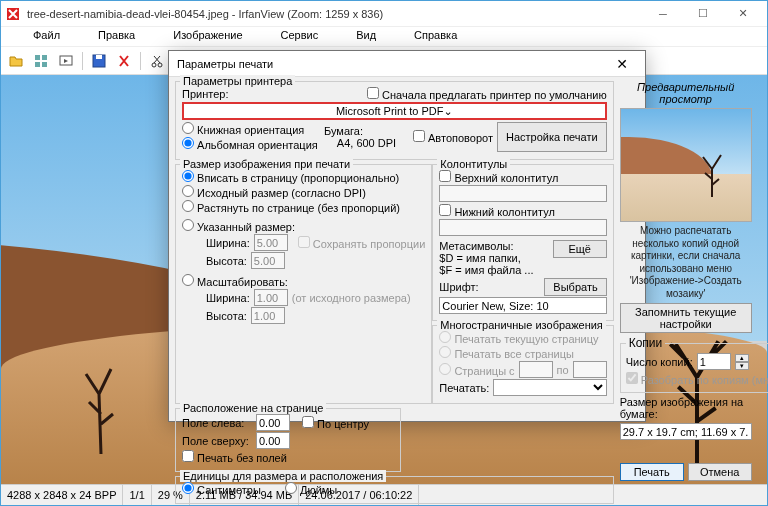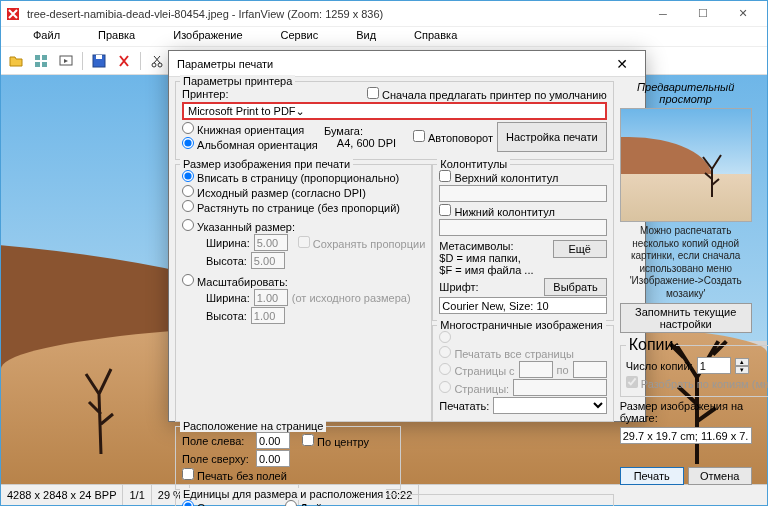--- a/index.html
+++ b/index.html
@@ -38,41 +38,41 @@
 .dlg-close { width: 30px; height: 26px; display: flex; align-items: center; justify-content: center; cursor: pointer; font-size: 14px; }
 .dlg-body { flex: 1; padding: 4px 6px; display: flex; gap: 6px; }
 .dlg-left { flex: 1; display: flex; flex-direction: column; gap: 4px; }
 .dlg-right { width: 132px; display: flex; flex-direction: column; gap: 3px; }
 
 .group { border: 1px solid #ccc; padding: 4px 6px 6px; position: relative; }
 .group > .g-title { position: absolute; top: -7px; left: 4px; background: #f0f0f0; padding: 0 3px; font-size: 11px; }
 
 .row { display: flex; align-items: center; gap: 4px; margin: 1px 0; }
 .row label { white-space: nowrap; }
-.select-red { width: 100%; border: 2px solid #d33; background: #fff; padding: 1px 4px; display: flex; align-items: center; justify-content: flex-start; height: 18px; }
+.select-red { width: 100%; border: 2px solid #d33; background: #fff; padding: 1px 4px; display: flex; align-items: center; justify-content: center; height: 18px; }
 .txt-input { width: 40px; border: 1px solid #999; background: #fff; padding: 1px 2px; height: 17px; }
 .txt-input.sm { width: 34px; }
 .txt-input.wide { width: 100%; }
 .txt-input[disabled] { background: #f7f7f7; color: #888; }
 .btn { border: 1px solid #999; background: #e8e8e8; padding: 2px 8px; cursor: pointer; min-width: 54px; text-align: center; }
 .btn.primary { border: 1px solid #1a6fb8; background: #e8f2fb; }
 .radio, .cb { width: 12px; height: 12px; }
 .cb { accent-color: #555; }
 
 .preview-title { text-align: center; font-style: italic; }
 .preview-box { width: 132px; height: 114px; border: 1px solid #aaa; background: linear-gradient(#fff 0,#fefefe 100%); position: relative; overflow: hidden; }
 .preview-box .psky { position: absolute; inset: 0 0 42% 0; background: linear-gradient(#6eb6e8,#c0e0f5); }
 .preview-box .psand { position: absolute; inset: 58% 0 0 0; background: linear-gradient(#e8d3b8,#d9c3a0); }
 .preview-box .pdune { position: absolute; left: -10%; right: 30%; top: 25%; height: 45%; background: #b0704a; border-radius: 0 80% 0 0; }
 .preview-box .ptree { position: absolute; right: 24px; top: 38px; width: 30px; height: 50px; }
 .info-text { font-size: 10px; text-align: center; line-height: 1.25; color: #222; }
 
 .dim { color: #999; }
 fieldset.inline { border: 1px solid #ccc; padding: 3px 5px 5px; }
-fieldset.inline legend { padding: 0 3px; font-size: 16px; }
+fieldset.inline legend { padding: 0 3px; font-size: 12px; }
 .two-col { display: flex; }
 .two-col > div { flex: 1; }
 .spin-row { display: flex; align-items: center; gap: 4px; }
 .spin-btns { display: flex; flex-direction: column; }
 .spin-btns span { width: 14px; height: 8px; border: 1px solid #999; background: #eee; font-size: 7px; line-height: 6px; text-align: center; cursor: pointer; }
 </style>
 </head>
 <body>
 
 <div class="main-window">
@@ -269,34 +269,30 @@
               <label>Шрифт:</label>
               <div style="flex:1"></div>
               <button class="btn">Выбрать</button>
             </div>
             <input class="txt-input wide" value="Courier New, Size: 10" style="">
           </div>
 
           <div class="group">
             <span class="g-title">Многостраничные изображения</span>
             <div class="row dim">
-                <label><input type="radio" name="mp" class="radio" disabled="" style=""> </label>
+                <label><input type="radio" name="mp" class="radio" disabled="" style=""> <span>Печатать текущую страницу</span></label>
               </div>
             <div class="row dim">
                 <label><input type="radio" name="mp" class="radio" disabled="" style=""> <span>Печатать все страницы</span></label>
               </div>
             <div class="row dim">
                 <label><input type="radio" name="mp" class="radio" disabled="" style=""> <span>Страницы с</span></label>
                 <input class="txt-input sm" disabled="" style="">
                 <span>по</span>
                 <input class="txt-input sm" disabled="" style="">
-              </div>
-            <div class="row dim">
-                <label><input type="radio" name="mp" class="radio" disabled="" style=""> <span>Страницы:</span></label>
-                <input class="txt-input" disabled="" style="flex: 1 1 0%;">
               </div>
             <div class="row">
                 <label>Печатать:</label>
                 <select class="txt-input" style="flex:1"></select>
               </div>
           </div>
         </div>
       </div>
 
       <div class="two-col">

